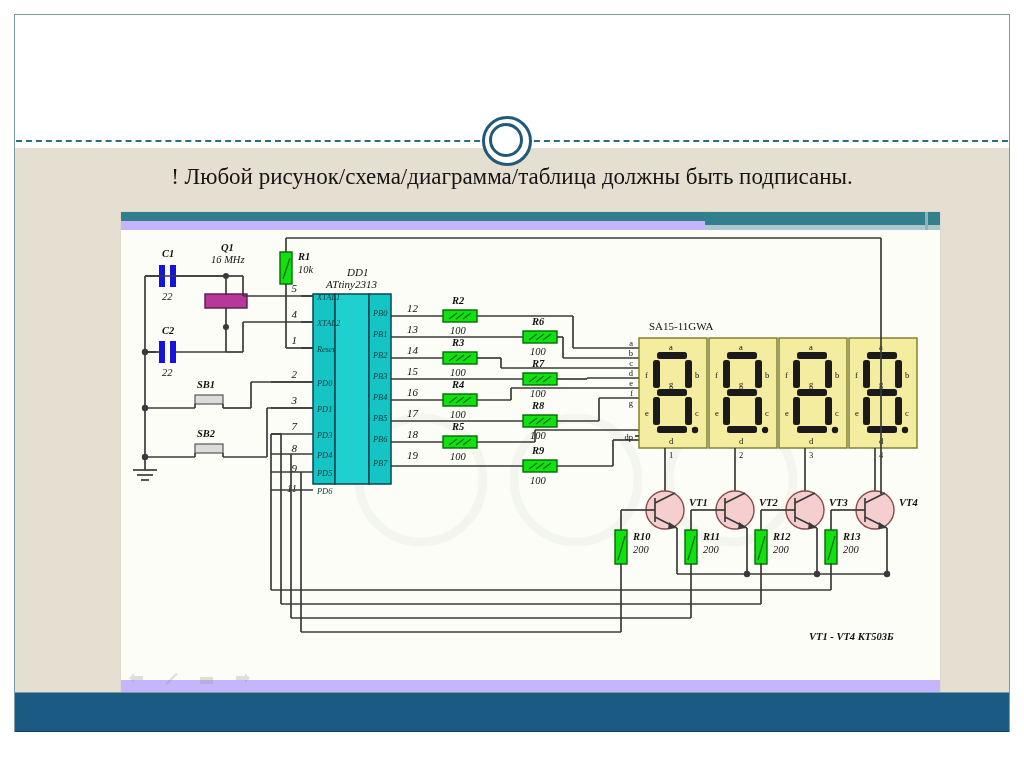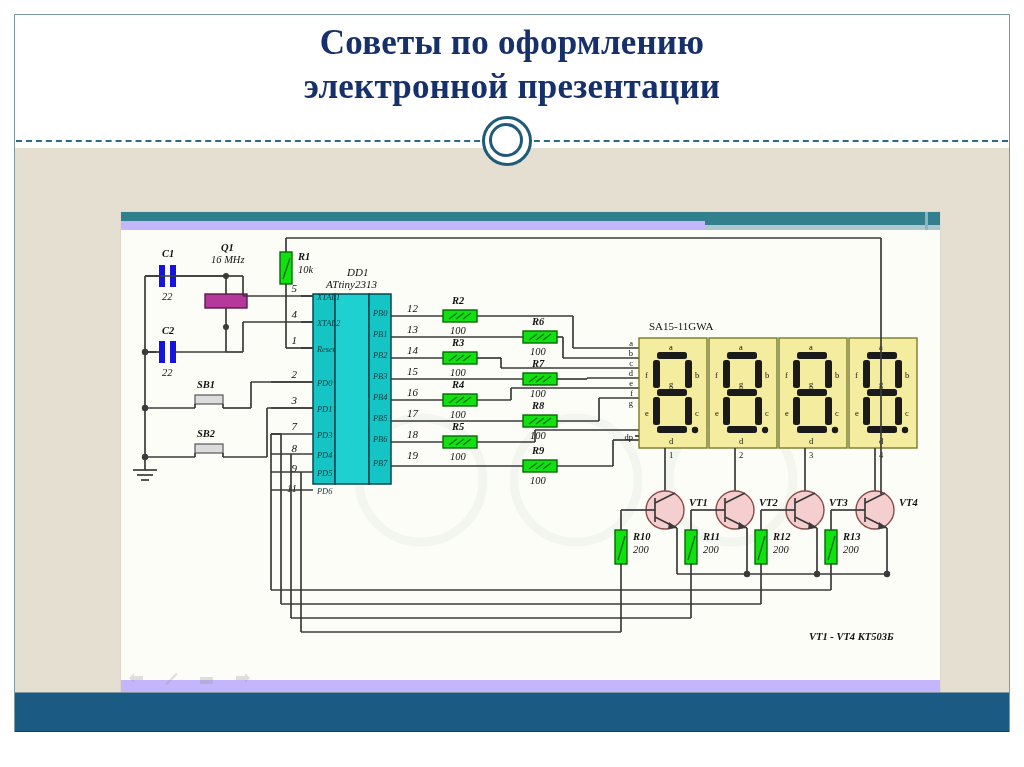--- a/index.html
+++ b/index.html
@@ -140,30 +140,25 @@
   }
 </style>
 </head>
 <body>
 
 <div class="slide">
 
   <div class="frame"></div>
   <div class="beige"></div>
 
-  <div class="title-area">
-    <div class="title">
-      <div>Советы по оформлению</div>
-      <div>электронной презентации</div>
-    </div>
-  </div>
 
   <div class="divider"></div>
   <div class="ring"></div>
 
+  <div class="subtitle">! Любой рисунок/схема/диаграмма/таблица должны быть подписаны.</div>
 
   <div class="viewer">
 
     <div class="viewer-bar">
       <div class="seg-a"></div>
       <div class="seg-b"></div>
       <div class="seg-c"></div>
       <div class="seg-d"></div>
       <div class="seg-e"></div>
     </div>

